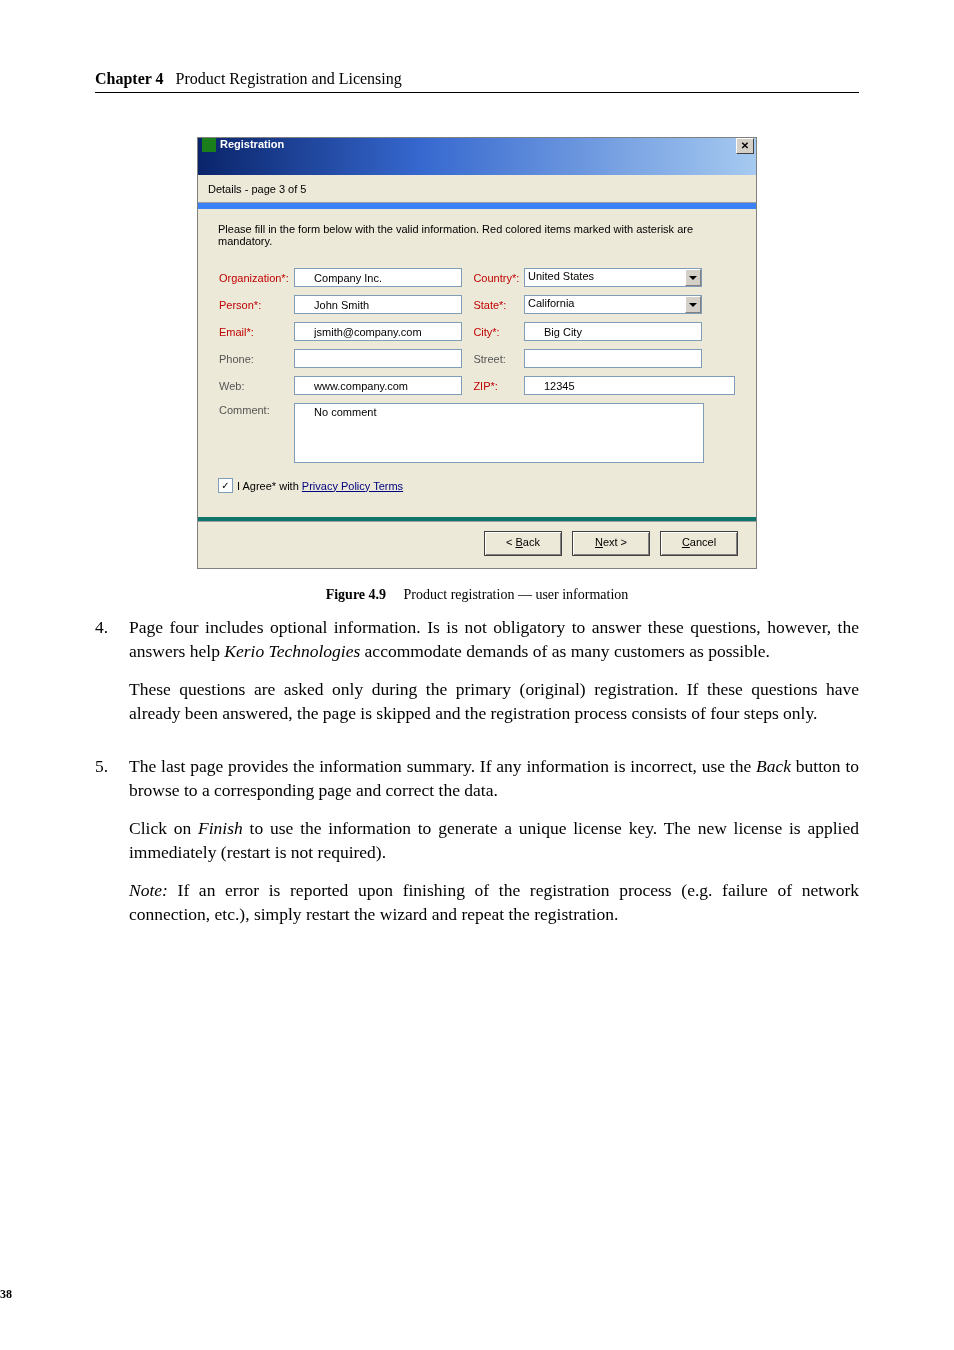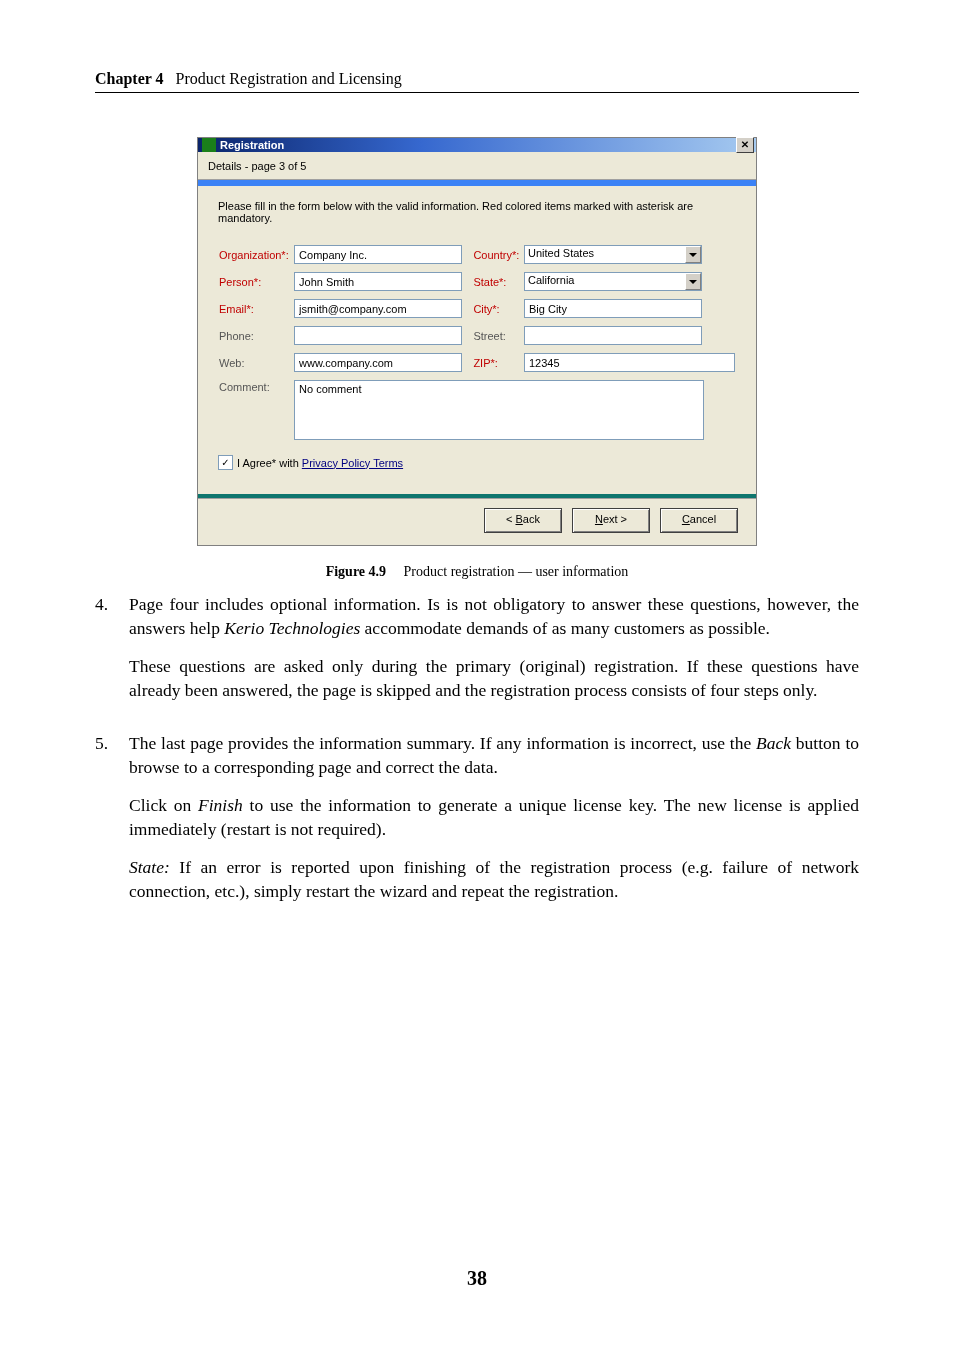--- a/index.html
+++ b/index.html
@@ -31,26 +31,26 @@
     margin: 0 auto 18px auto;
   }
   
   .win {
     font-family: Tahoma, Verdana, Arial, sans-serif;
     font-size: 11px;
     border: 1px solid #808080;
     background: #ece9d8;
   }
   .titlebar {
-    height: 14px;
+    height: 37px;
     background: linear-gradient(#0a246a, #a6caf0);
     background: linear-gradient(to right, #0a246a, #3668cf 40%, #a6caf0);
     color: #fff;
     display: flex;
-    align-items: center;
+    align-items: flex-start;
     padding: 0 2px 0 4px;
     font-weight: bold;
     font-size: 11px;
   }
   .titlebar .app-icon {
     width: 14px;
     height: 14px;
     background: #1a7f1a;
     margin-right: 4px;
     display: inline-block;
@@ -99,21 +99,21 @@
   .lbl-dim { color: #555; }
   .col-lbl1 { width: 92px; }
   .col-in1  { width: 170px; }
   .col-lbl2 { width: 64px; padding-left: 10px; }
   .col-in2  { }
   .text-input, .select, .textarea {
     font-family: Tahoma, Verdana, Arial, sans-serif;
     font-size: 11px;
     border: 1px solid #7f9db9;
     background: #fff;
-    padding: 2px 4px;
+    padding: 2px 19px;
     box-sizing: border-box;
   }
   .text-input { width: 168px; height: 19px; }
   .select-wrap {
     position: relative;
     width: 178px;
     height: 19px;
   }
   .select {
     width: 100%;
@@ -210,25 +210,24 @@
     width: 34px;
     flex: none;
   }
   ol.body-list .content p {
     margin: 0 0 14px 0;
     text-align: justify;
   }
   .italic { font-style: italic; }
   .page-number {
     position: absolute;
-    bottom: 60px;
+    bottom: 48px;
     left: 0;
     width: 100%;
-    text-align: center;
-    font-size: 20px;
+    font-size: 12px;
     font-weight: bold;
   }
 </style>
 </head>
 <body>
 
 <div class="page">
 
   <div class="chapter-line">
     <span class="bold">Chapter 4</span>
@@ -341,20 +340,20 @@
     <li>
       <div class="num">5.</div>
       <div class="content">
         <p>
           <span>The last page provides the information summary. If any information is incorrect, use the </span><span class="italic">Back</span><span> button to browse to a corresponding page and correct the data.</span>
         </p>
         <p>
           <span>Click on </span><span class="italic">Finish</span><span> to use the information to generate a unique license key. The new license is applied immediately (restart is not required).</span>
         </p>
         <p>
-          <span class="italic">State:</span><span> If an error is reported upon finishing of the registration process (e.g. failure of network connection, etc.), simply restart the wizard and repeat the registration.</span>
+          <span class="italic">Note:</span><span> If an error is reported upon finishing of the registration process (e.g. failure of network connection, etc.), simply restart the wizard and repeat the registration.</span>
         </p>
       </div>
     </li>
   </ol>
 
   <div class="page-number">38</div>
 </div>
 
 </body></html>

